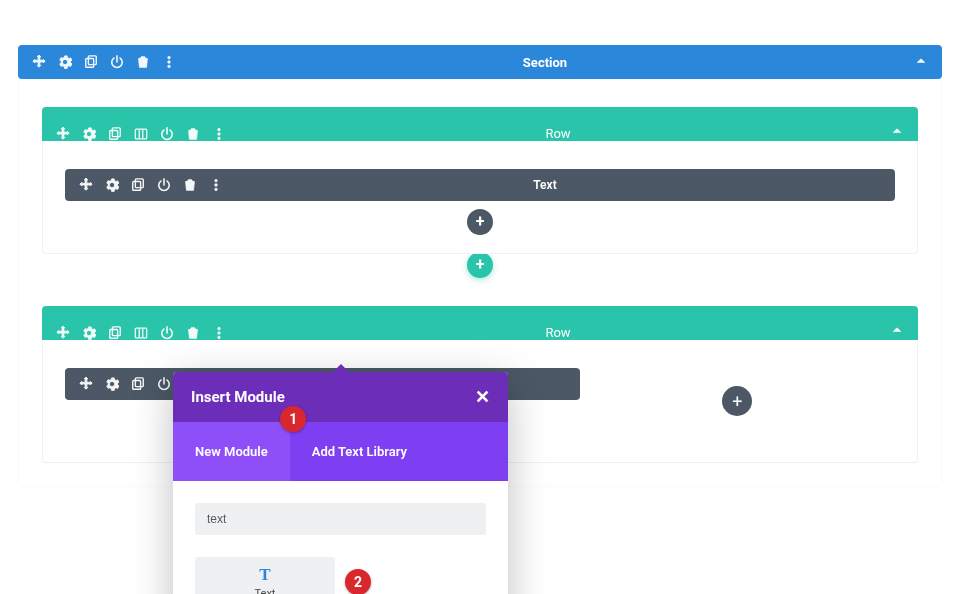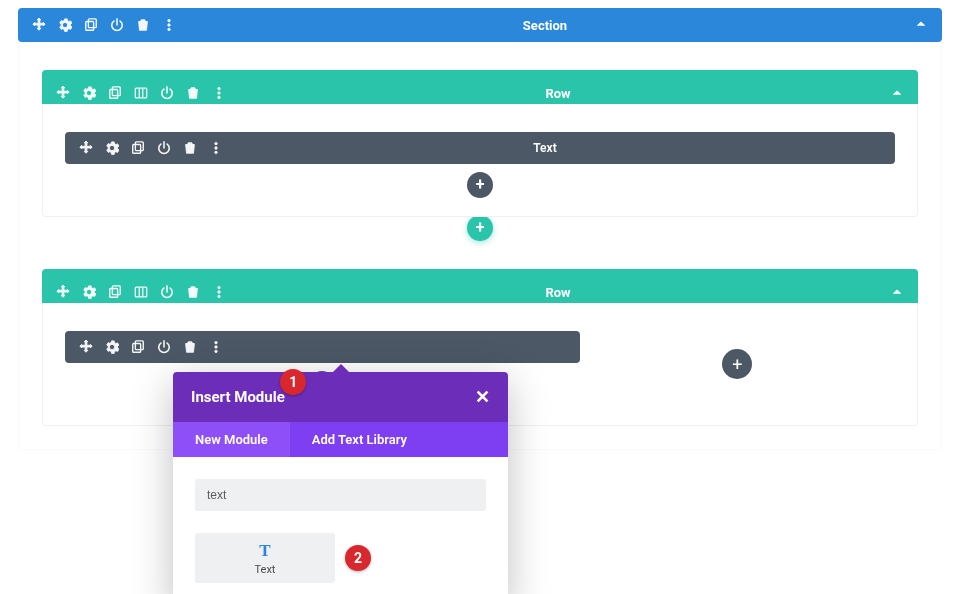--- a/index.html
+++ b/index.html
@@ -1,21 +1,21 @@
 <!DOCTYPE html>
 <html><head>
 <meta charset="utf-8">
 <style>
   * { box-sizing: border-box; margin: 0; padding: 0; }
   body { font-family: -apple-system, BlinkMacSystemFont, "Segoe UI", Roboto, Helvetica, Arial, sans-serif; background: #fff; width: 960px; height: 594px; overflow: hidden; }
   .canvas { padding: 8px 18px; }
 
   
-  .section-bar { background: #2b87da; color: #fff; border-radius: 4px; display: flex; align-items: center; height: 34px; padding: 2px 14px; font-weight: 700; font-size: 13px; }
-  .row-bar { background: #29c4a9; color: #fff; border-radius: 4px 4px 0 0; display: flex; align-items: flex-start; height: 34px; padding: 16px 14px; font-weight: 700; font-size: 13px; }
+  .section-bar { background: #2b87da; color: #fff; border-radius: 4px; display: flex; align-items: center; height: 34px; padding: 2px 14px; font-weight: 700; font-size: 13px; margin-top: 37px; }
+  .row-bar { background: #29c4a9; color: #fff; border-radius: 4px 4px 0 0; display: flex; align-items: flex-end; height: 34px; padding: 0 14px; font-weight: 400; font-size: 13px; }
   .mod-bar { background: #4c5866; color: #fff; border-radius: 4px; display: flex; align-items: center; height: 32px; padding: 0 14px; font-weight: 600; font-size: 12px; }
   .toolbar-icons { display: flex; gap: 12px; align-items: center; }
   .toolbar-icons .ico { width: 14px; height: 14px; display: inline-flex; align-items: center; justify-content: center; opacity: .95; }
   .toolbar-icons .ico svg { width: 14px; height: 14px; fill: currentColor; stroke: currentColor; }
   .bar-title { flex: 1; text-align: center; }
   .collapse-caret svg { width: 14px; height: 14px; fill: currentColor; }
 
   .section-body { background: #fff; border-radius: 0 0 4px 4px; padding: 28px 24px 24px; box-shadow: 0 0 0 1px rgba(0,0,0,.02) inset; }
 
   .row-wrap { margin-bottom: 0; }
@@ -34,21 +34,21 @@
 
   
   .anno { position:absolute; width:26px; height:26px; border-radius:50%; background:#d9272e; color:#fff; font-weight:700; font-size:14px; display:flex; align-items:center; justify-content:center; box-shadow:0 1px 3px rgba(0,0,0,.3); z-index:5; }
 
   
   .modal { position:absolute; left:173px; top:372px; width:335px; background:#fff; box-shadow:0 10px 40px rgba(0,0,0,.25); border-radius:4px 4px 0 0; overflow:visible; }
   .modal-head { background:#6c2eb9; color:#fff; height:50px; display:flex; align-items:center; padding:0 18px; font-weight:700; font-size:15px; position:relative; border-radius:4px 4px 0 0; }
   .modal-head .notch { position:absolute; top:-8px; left:50%; transform:translateX(-50%); width:0; height:0; border-left:9px solid transparent; border-right:9px solid transparent; border-bottom:9px solid #6c2eb9; }
   .modal-head .close { margin-left:auto; font-size:18px; line-height:1; }
   .modal-tabs { display:flex; background:#7e3ff2; color:#fff; font-size:13px; font-weight:600; }
-  .modal-tabs .tab { padding:10px 22px; }
+  .modal-tabs .tab { padding:22px 22px; }
   .modal-tabs .tab.active { background:#8e4ff8; }
   .modal-body { padding:22px; }
   .search-input { width:100%; background:#eef0f2; border:none; border-radius:3px; padding:9px 12px; font-size:12px; color:#5a5a5a; outline:none; }
   .mods-grid { display:flex; gap:12px; margin-top:22px; position:relative; }
   .mod-tile { width:140px; height:50px; background:#eef0f2; border-radius:3px; display:flex; flex-direction:column; align-items:center; justify-content:center; gap:2px; }
   .mod-tile .t-ico { color:#2b87da; font-weight:800; font-size:17px; font-family: Georgia, 'Times New Roman', serif; }
   .mod-tile .t-label { font-size:11px; color:#4a4a4a; }
 
   .ico svg { display:block; }
 </style>

